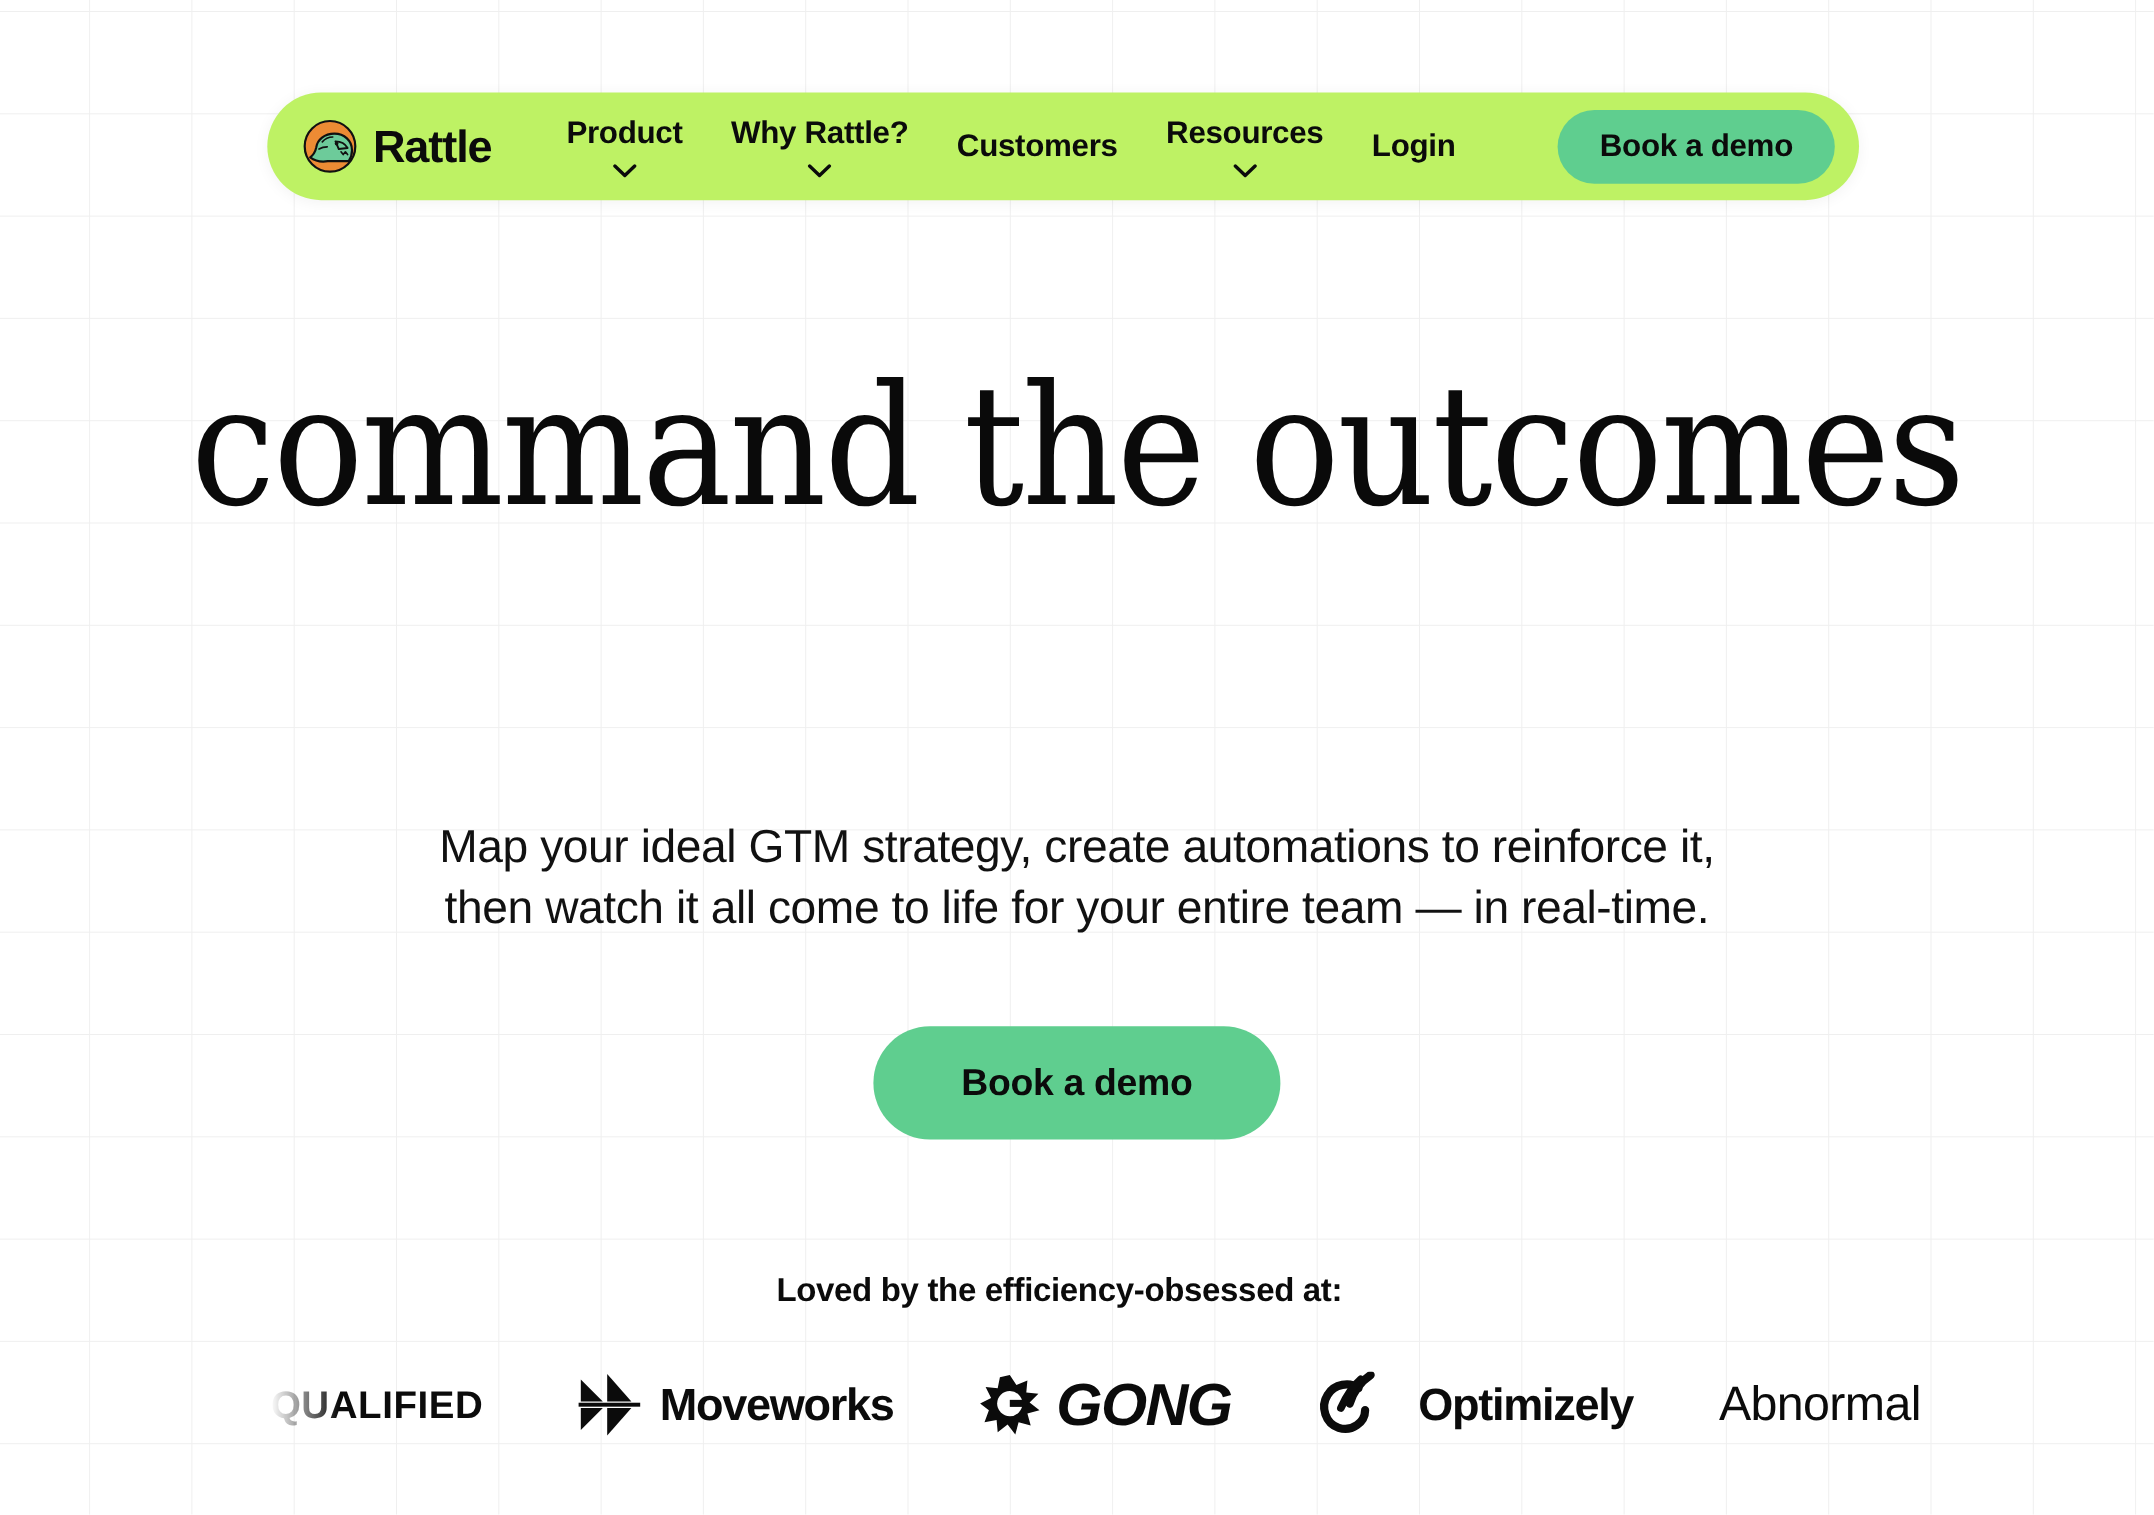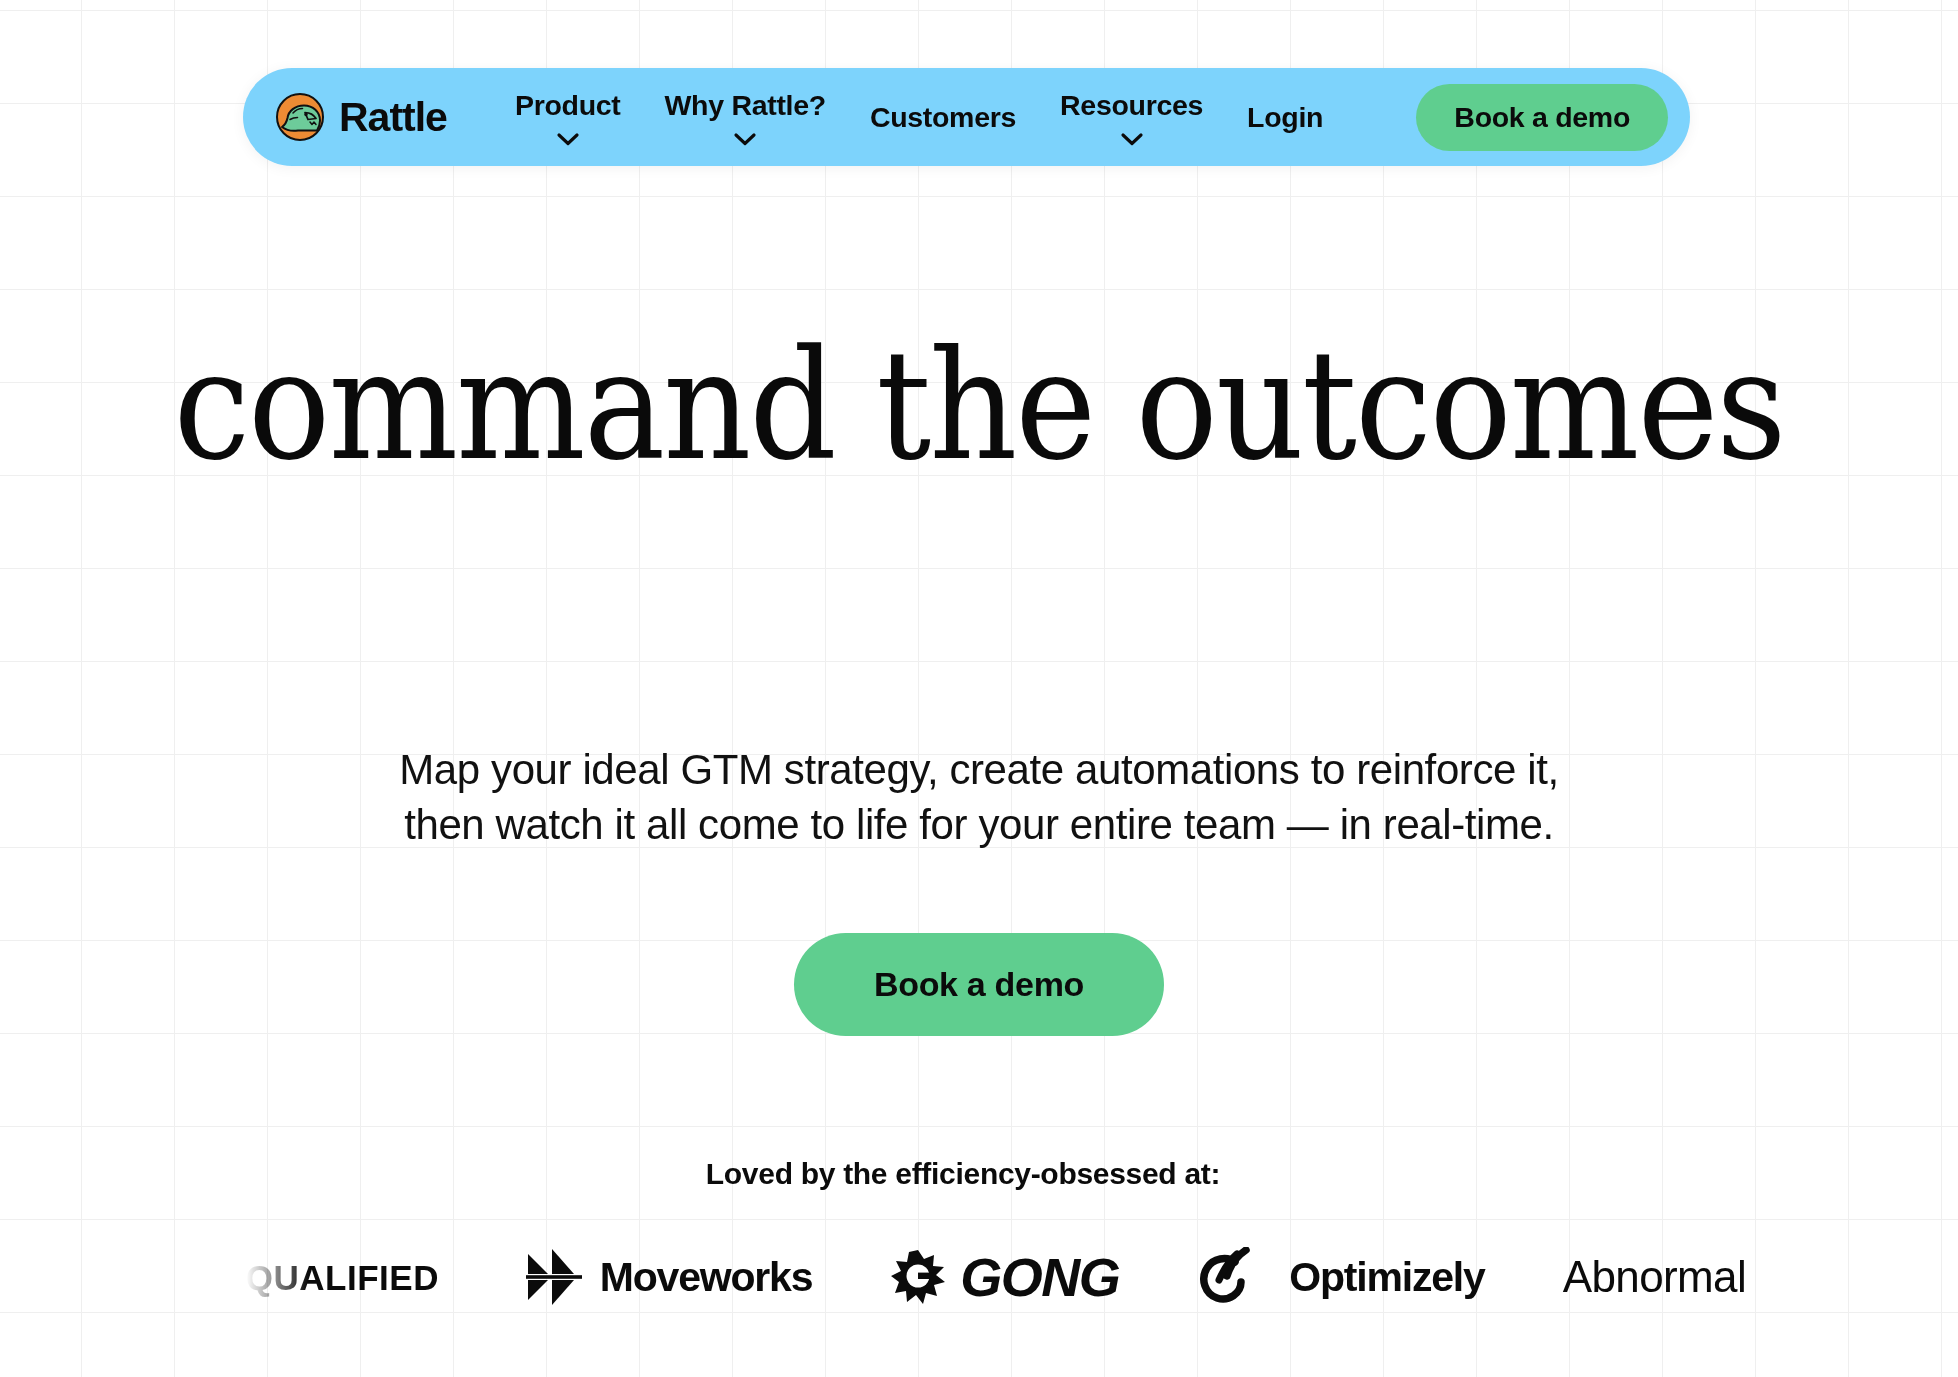--- a/index.html
+++ b/index.html
@@ -25,24 +25,24 @@
       linear-gradient(to bottom, #efefef 1px, transparent 1px);
     background-size: 93px 93px;
     background-position: 81px 10px;
     pointer-events: none;
   }
 
   
   #navbar {
     position: absolute;
     left: 243px;
-    top: 68px;
+    top: 84px;
     width: 1447px;
     height: 98px;
-    background: #7dd3fc;
+    background: #bef264;
     border-radius: 49px;
     display: flex;
     align-items: center;
     padding: 0 22px 0 32px;
     box-shadow: 0 2px 14px rgba(0,0,0,0.055);
     z-index: 5;
   }
 
   .brand {
     display: flex;
@@ -193,21 +193,21 @@
     font-weight: bold;
     color: #0b0b0b;
     white-space: nowrap;
     line-height: 1;
   }
 
   
   #logo-qualified {
     width: 200px;
     overflow: hidden;
-    justify-content: flex-start;
+    justify-content: center;
     -webkit-mask-image: linear-gradient(to right, transparent 0px, #000 62px);
             mask-image: linear-gradient(to right, transparent 0px, #000 62px);
             margin-left: 34px;
   }
   #logo-qualified .logo-word {
     font-size: 35px;
     letter-spacing: 0.5px;
     margin-right: 6px;
   }
 

